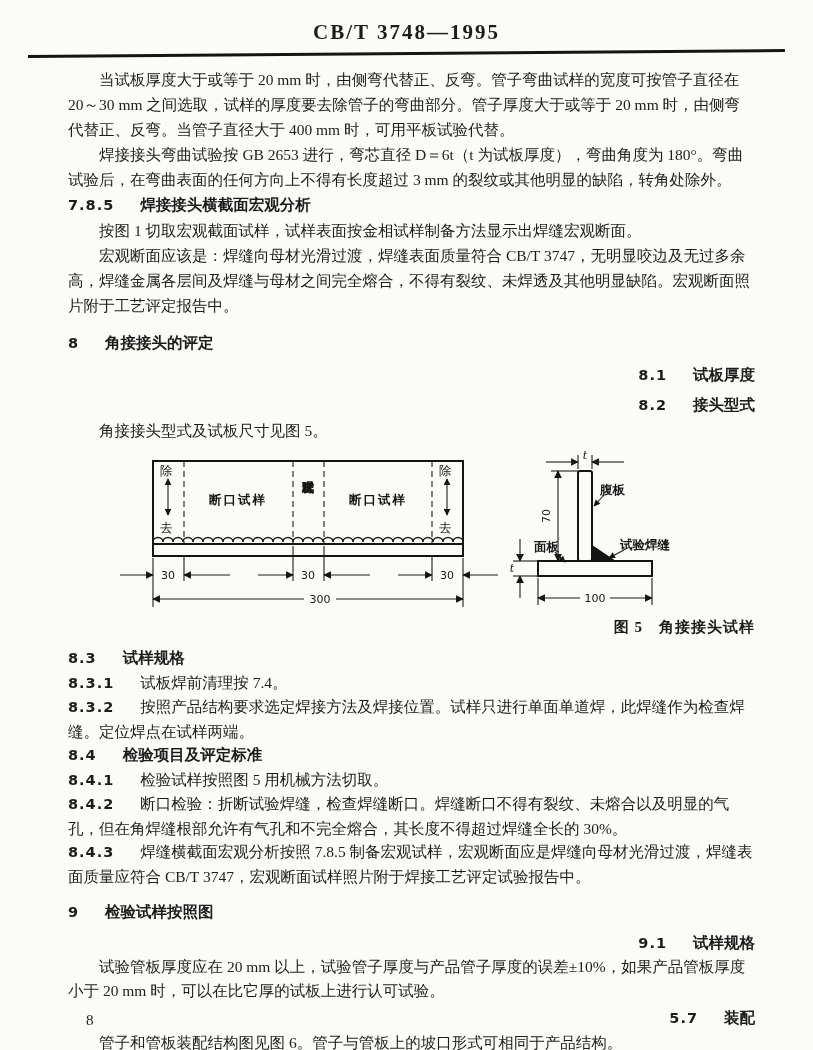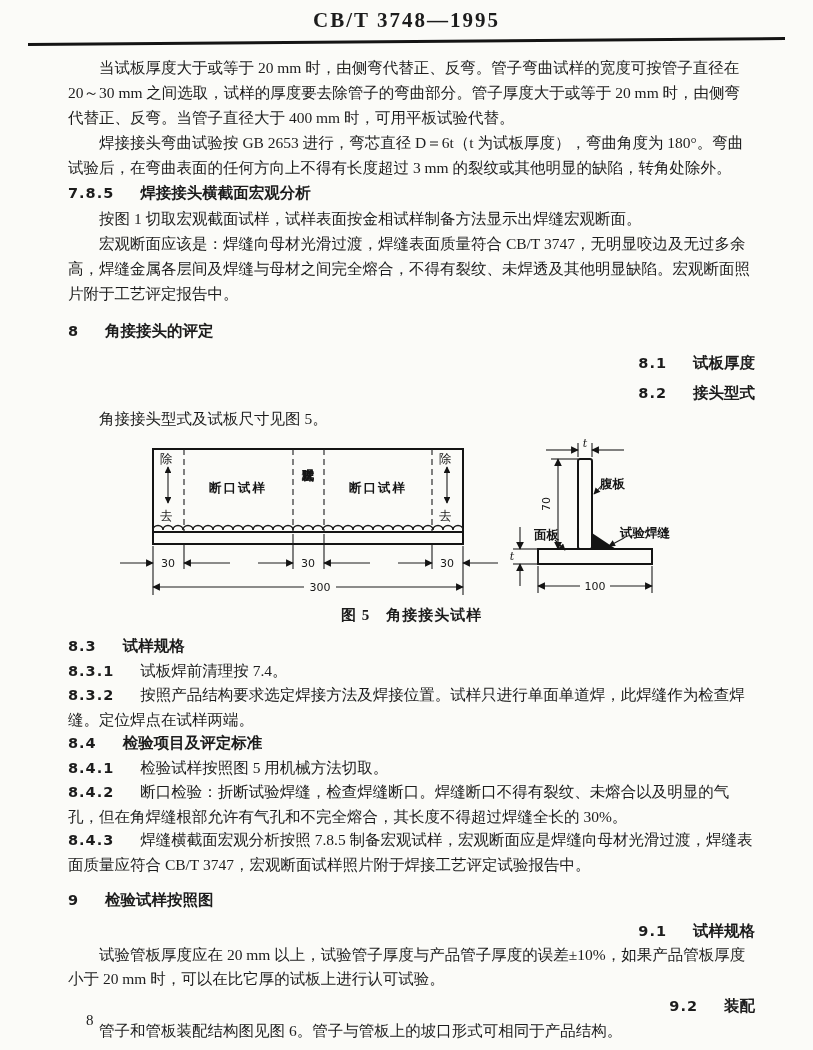--- a/index.html
+++ b/index.html
@@ -4,21 +4,21 @@
 <style>
   html,body{margin:0;padding:0;}
   .doc{
     position:relative;
     width:813px;height:1050px;
     background:#fbfbf8;
     overflow:hidden;
     font-family:"Liberation Serif","DejaVu Serif",serif;
     color:#1c1c1c;
   }
-  .doc-header{padding-top:8px;text-align:center;}
+  .doc-header{padding-top:20px;text-align:center;}
   .std-code{
     font-size:21px;font-weight:bold;letter-spacing:2px;
     font-family:"Liberation Serif","DejaVu Serif",serif;
   }
   .header-rule{
     height:3px;background:#141414;margin:7px 28px 0 28px;
     transform:rotate(-0.45deg);
   }
   .body-text{
     margin:12px 58px 0 68px;
@@ -42,21 +42,21 @@
   .fig-label{
     position:absolute;font-size:12.5px;color:#161616;line-height:14px;
     white-space:nowrap;
   }
   .fig-label.wide{letter-spacing:2px;font-weight:bold;}
   .vertical{
     writing-mode:vertical-rl;text-orientation:upright;
     height:70px;font-weight:bold;
   }
   .fig-caption{
-    text-align:center;font-weight:bold;font-size:15px;
+    text-align:right;font-weight:bold;font-size:15px;
     margin:4px 0 6px 0;letter-spacing:1px;
   }
   .page-num{
     position:absolute;left:86px;top:1012px;font-size:15px;
   }
   svg text{
     font-family:"DejaVu Sans","Liberation Sans",sans-serif;
     fill:#161616;
   }
   svg .dimtxt{font-size:11px;}
@@ -168,40 +168,40 @@
         <line class="thin" x1="556" y1="101" x2="541" y2="109" marker-end="url(#arrS)"></line>
       </svg>
 
       <span class="fig-label" style="left:92px;top:15px;">除</span>
       <span class="fig-label" style="left:92px;top:72px;">去</span>
       <span class="fig-label" style="left:371px;top:15px;">除</span>
       <span class="fig-label" style="left:371px;top:72px;">去</span>
       <span class="fig-label wide" style="left:132px;top:44px;width:76px;text-align:center;">断口试样</span>
       <span class="fig-label wide" style="left:272px;top:44px;width:76px;text-align:center;">断口试样</span>
       <span class="fig-label vertical" style="left:233px;top:22px;font-size:12px;">宏观试样</span>
-      <span class="fig-label" style="left:532px;top:34px;font-weight:bold;margin-top:6px;">腹板</span>
+      <span class="fig-label" style="left:532px;top:34px;font-weight:bold;">腹板</span>
       <span class="fig-label" style="left:466px;top:91px;font-weight:bold;">面板</span>
       <span class="fig-label" style="left:552px;top:89px;font-weight:bold;">试验焊缝</span>
     </div>
 
     <div class="fig-caption">图 5　角接接头试样</div>
 
     <div class="lower">
       <p><span class="num">8.3</span><span class="h-title">试样规格</span></p>
       <p><span class="num">8.3.1</span><span>试板焊前清理按 7.4。</span></p>
       <p><span class="num">8.3.2</span><span>按照产品结构要求选定焊接方法及焊接位置。试样只进行单面单道焊，此焊缝作为检查焊缝。定位焊点在试样两端。</span></p>
       <p><span class="num">8.4</span><span class="h-title">检验项目及评定标准</span></p>
       <p><span class="num">8.4.1</span><span>检验试样按照图 5 用机械方法切取。</span></p>
       <p><span class="num">8.4.2</span><span>断口检验：折断试验焊缝，检查焊缝断口。焊缝断口不得有裂纹、未熔合以及明显的气孔，但在角焊缝根部允许有气孔和不完全熔合，其长度不得超过焊缝全长的 30%。</span></p>
       <p><span class="num">8.4.3</span><span>焊缝横截面宏观分析按照 7.8.5 制备宏观试样，宏观断面应是焊缝向母材光滑过渡，焊缝表面质量应符合 CB/T 3747，宏观断面试样照片附于焊接工艺评定试验报告中。</span></p>
 
       <p class="sec-top"><span class="num">9</span><span class="h-title">检验试样按照图</span></p>
 
       <p class="sub-top"><span class="num">9.1</span><span class="h-title">试样规格</span></p>
       <p class="indent">试验管板厚度应在 20 mm 以上，试验管子厚度与产品管子厚度的误差±10%，如果产品管板厚度小于 20 mm 时，可以在比它厚的试板上进行认可试验。</p>
 
-      <p class="sub-top"><span class="num">9.2</span><span class="h-title">装配</span></p>
+      <p class="sub-top"><span class="num">5.7</span><span class="h-title">装配</span></p>
       <p class="indent">管子和管板装配结构图见图 6。管子与管板上的坡口形式可相同于产品结构。</p>
     </div>
   </div>
 
   <span class="page-num">8</span>
 </div>
 
 </body></html>

